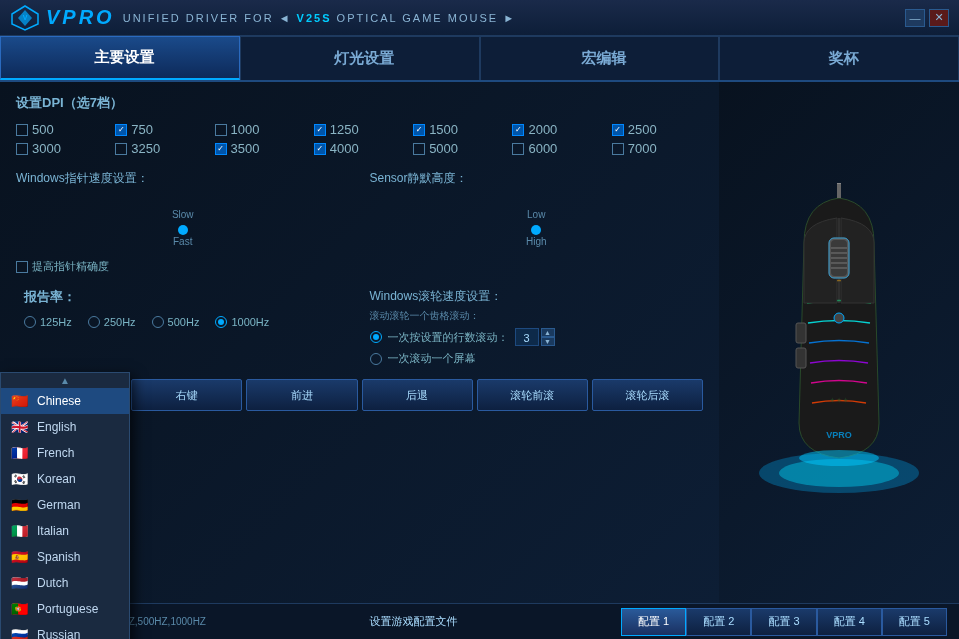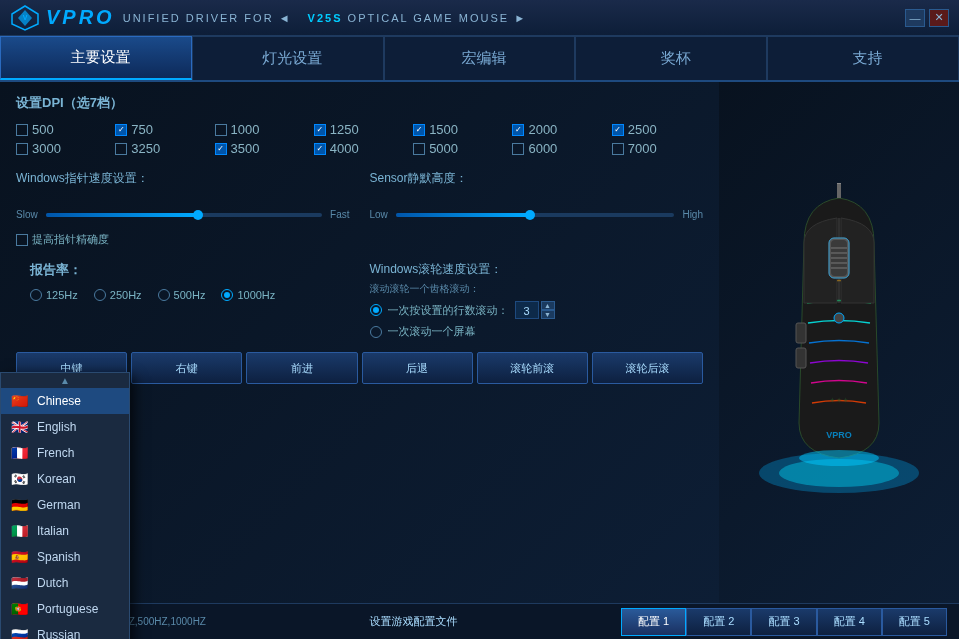--- a/index.html
+++ b/index.html
@@ -46,21 +46,20 @@
     .title-center {
       color: #8ab4d4;
       font-size: 11px;
       letter-spacing: 2px;
       flex: 1;
       text-align: center;
     }
     .title-center span.model {
       color: #00ccff;
       font-weight: bold;
-      margin-left: 11px;
     }
     .title-controls {
       display: flex;
       gap: 4px;
     }
     .title-btn {
       width: 20px;
       height: 18px;
       background: #1e3a5f;
       border: 1px solid #2a5a8f;
@@ -85,21 +84,21 @@
       display: flex;
       align-items: center;
       justify-content: center;
       color: #7aaad4;
       font-size: 15px;
       cursor: pointer;
       border: 1px solid #1e3a5f;
       border-bottom: none;
       background: #0d1e38;
       transition: all 0.2s;
-      font-weight: normal;
+      font-weight: bold;
       padding-left: 9px;
     }
     .main-tab.active {
       background: linear-gradient(to bottom, #1a4a8a, #0d2a5a);
       color: #ffffff;
       border-color: #2a6abf;
       border-bottom: 2px solid #00aaff;
     }
 
     
@@ -169,20 +168,21 @@
     }
     .slider-label {
       color: #7ab4d4;
       font-size: 12px;
       margin-bottom: 22px;
     }
     .slider-track-container {
       display: flex;
       align-items: center;
       gap: 8px;
+      flex-direction: column;
     }
     .slider-end-label {
       color: #5a8aaa;
       font-size: 10px;
       white-space: nowrap;
     }
     .slider-track {
       flex: 1;
       height: 4px;
       background: #1a3a5f;
@@ -243,21 +243,21 @@
       width: 6px;
       height: 6px;
       background: #00aaff;
       border-radius: 50%;
     }
 
     
     .two-col {
       display: flex;
       gap: 20px;
-      margin: 8px 14px;
+      margin: 8px 8px;
     }
     .col-left, .col-right {
       flex: 1;
     }
 
     
     .scroll-section {
       color: #7ab4d4;
       font-size: 12px;
     }
@@ -450,21 +450,20 @@
     <button class="title-btn minimize-btn">—</button>
     <button class="title-btn close">✕</button>
   </div>
 </div>
 
 <div class="main-tabs">
   <div class="main-tab active">主要设置</div>
   <div class="main-tab">灯光设置</div>
   <div class="main-tab">宏编辑</div>
   <div class="main-tab">奖杯</div>
-  <div class="main-tab">支持</div>
 </div>
 
 <div class="content-area">
 
   <div class="left-panel">
 
     <div>
       <div class="section-title">设置DPI（选7档）</div>
       <div class="dpi-grid" id="dpi-grid">
           <div class="dpi-item">

